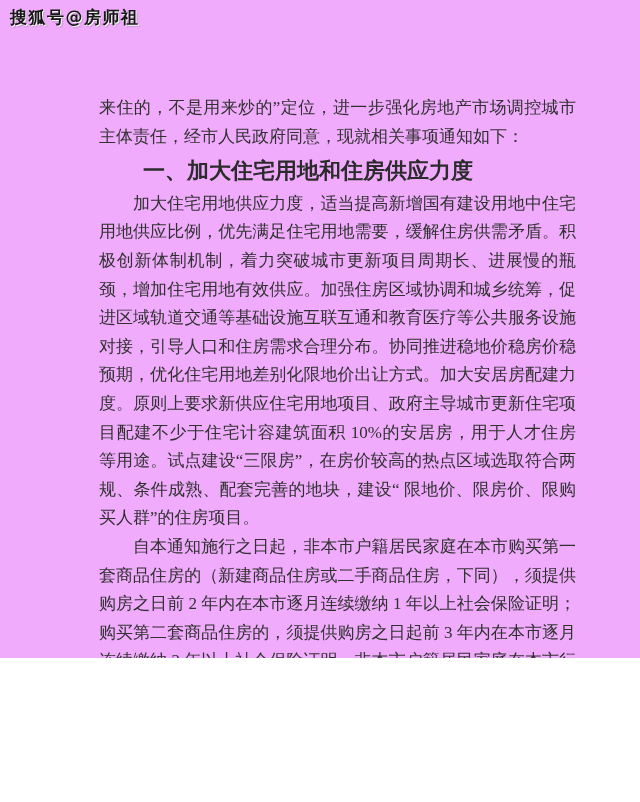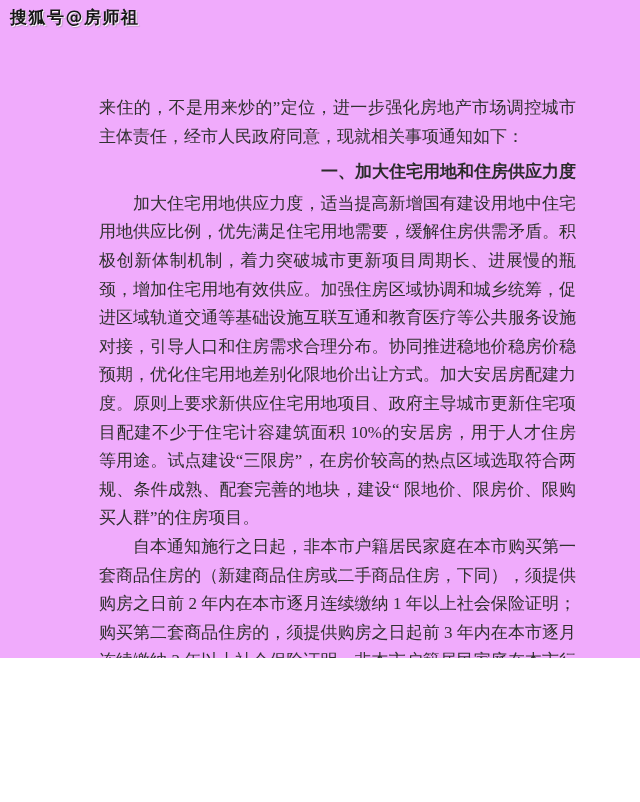--- a/index.html
+++ b/index.html
@@ -42,24 +42,24 @@
     word-break: break-all;
   }
   .indent {
     text-indent: 2em;
   }
   .heading {
     margin: 6px 0 4px 0;
     padding-left: 2em;
     font-family: "DejaVu Sans", "Liberation Sans", sans-serif;
     font-weight: 700;
-    font-size: 17px;
+    font-size: 22px;
     line-height: 28.6px;
     color: #2b2b2b;
-    text-align: right;
+    text-align: left;
   }
   .page-number {
     margin-top: 3px;
     color: #4a4a4a;
     letter-spacing: 1px;
     text-align: left;
   }
 </style>
 </head>
 <body>

